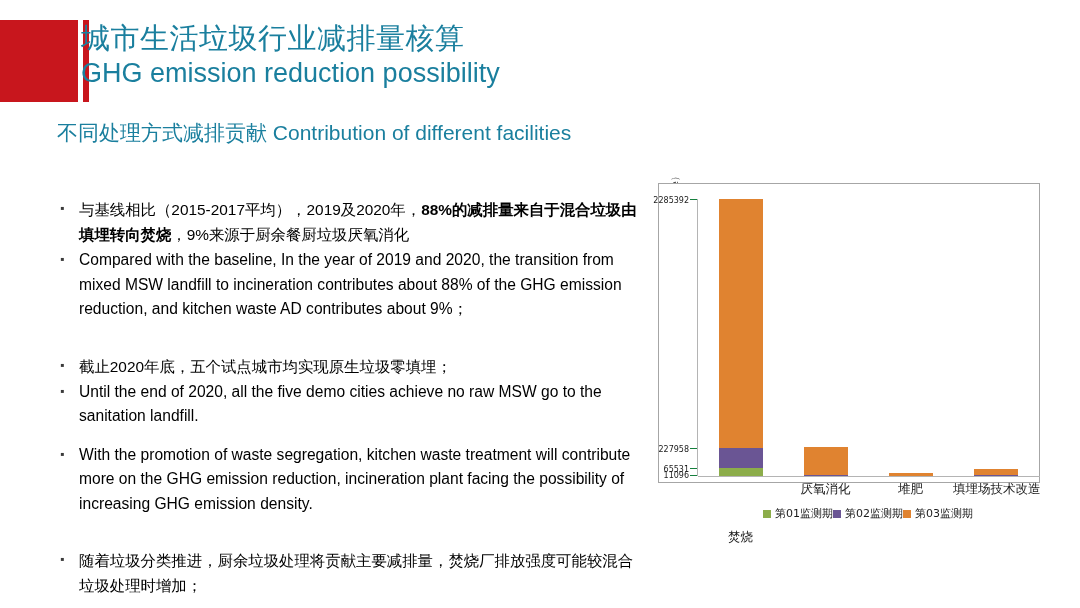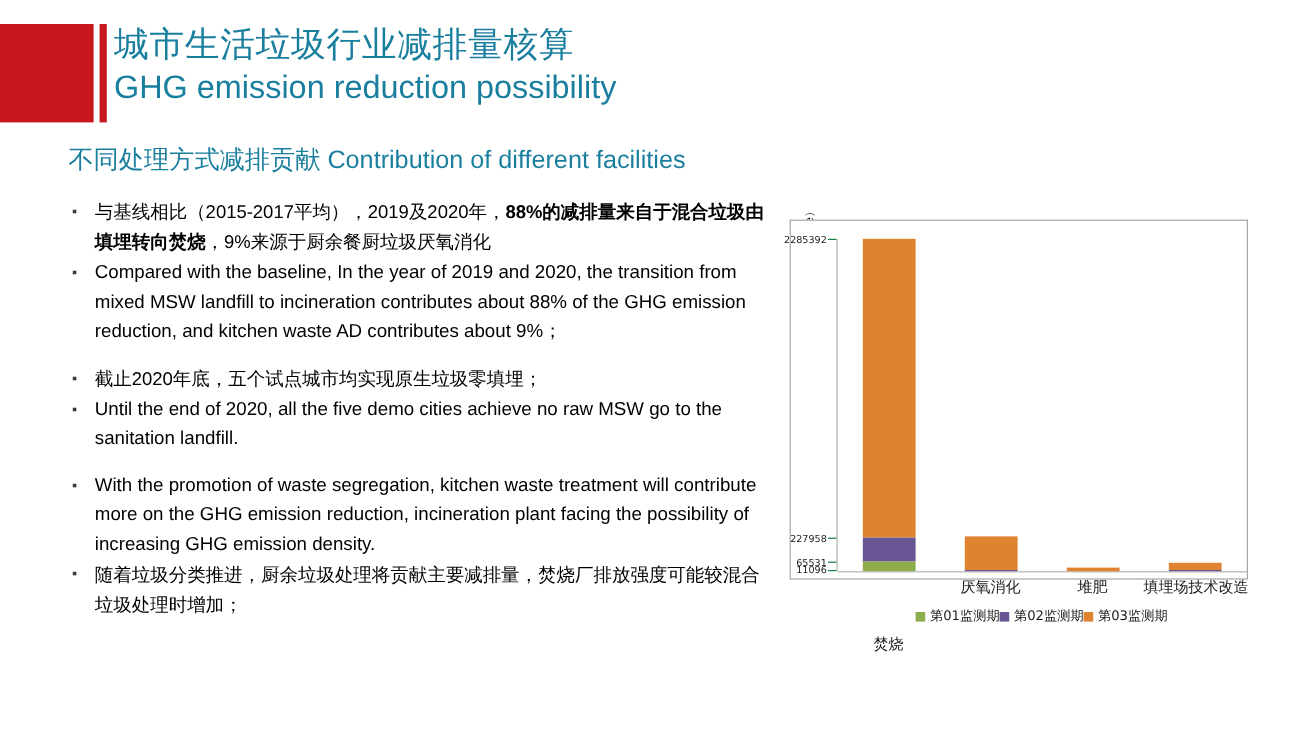--- a/index.html
+++ b/index.html
@@ -34,21 +34,21 @@
   #red-rule {
     position: absolute;
     left: 83px;
     top: 20px;
     width: 6px;
     height: 82px;
     background: #c8161d;
   }
   #title-group {
     position: absolute;
-    left: 95px;
+    left: 81px;
     top: 20px;
     width: 800px;
   }
   #title-cn {
     font-size: 29px;
     color: #1a7f9e;
     line-height: 36px;
     letter-spacing: 0.5px;
     white-space: nowrap;
   }
@@ -92,20 +92,21 @@
     content: "\25AA";
     position: absolute;
     left: 3px;
     top: -1px;
     font-size: 12px;
     color: #3a3a3a;
   }
   .bullet.cn {
     font-size: 15.4px;
     line-height: 25px;
+    margin-top: 32px;
   }
   .bold {
     font-weight: bold;
   }
 
   
   #chart-panel {
     position: absolute;
     left: 640px;
     top: 176px;

